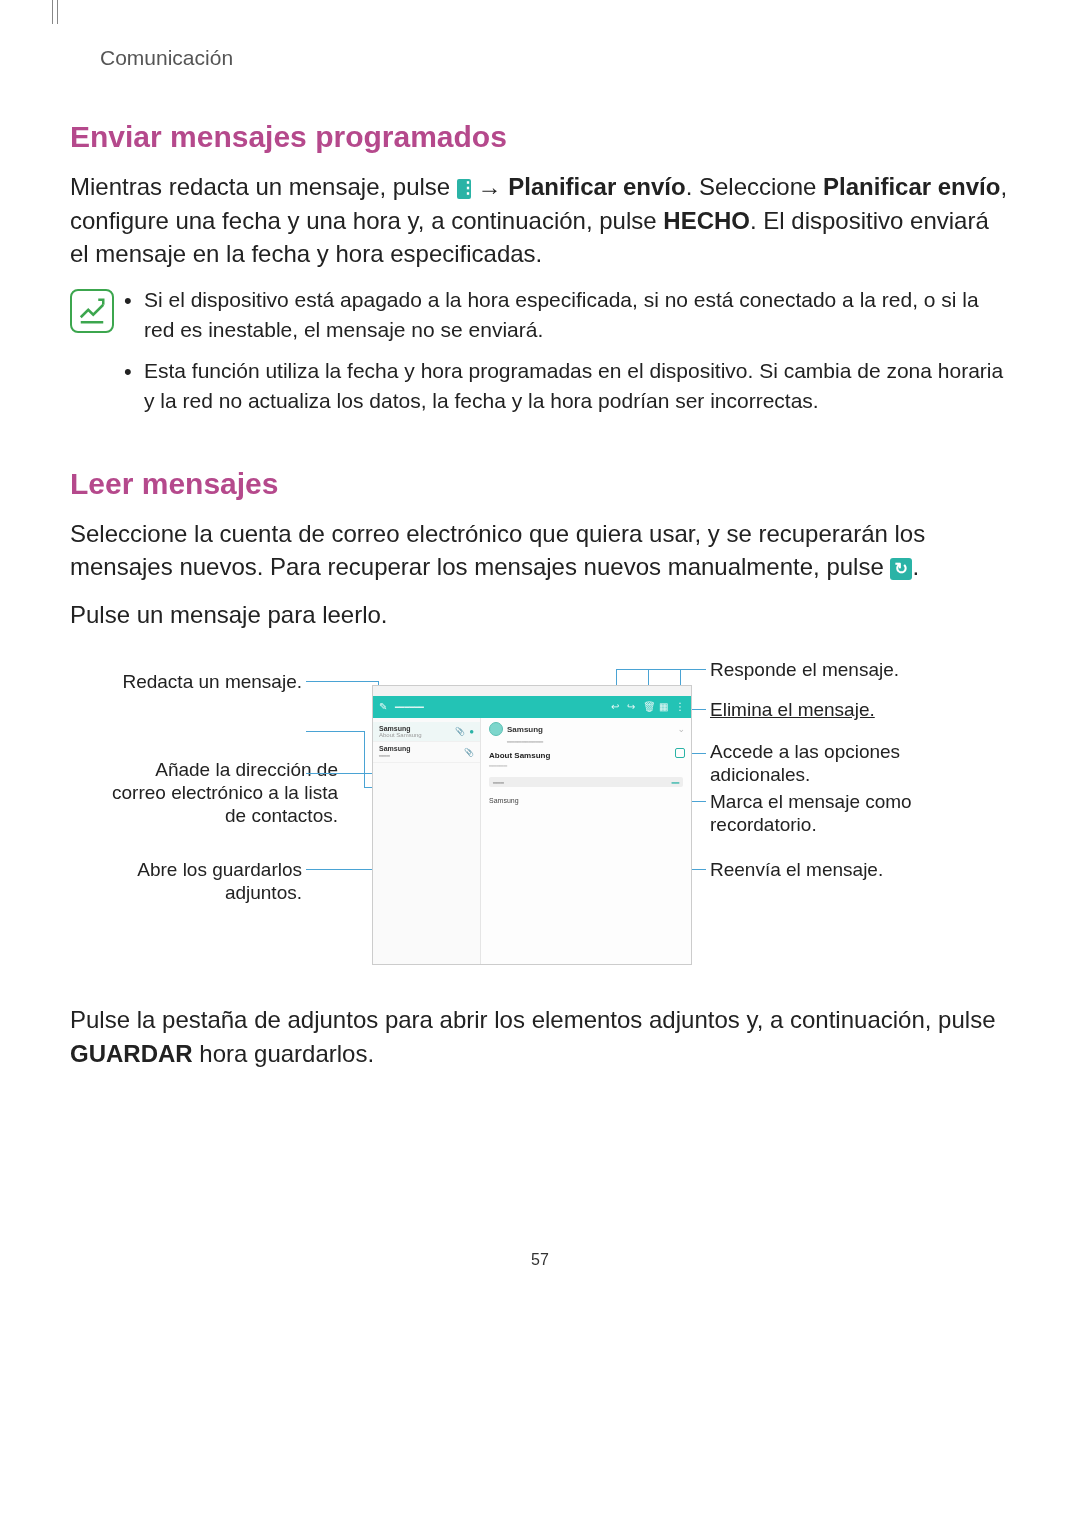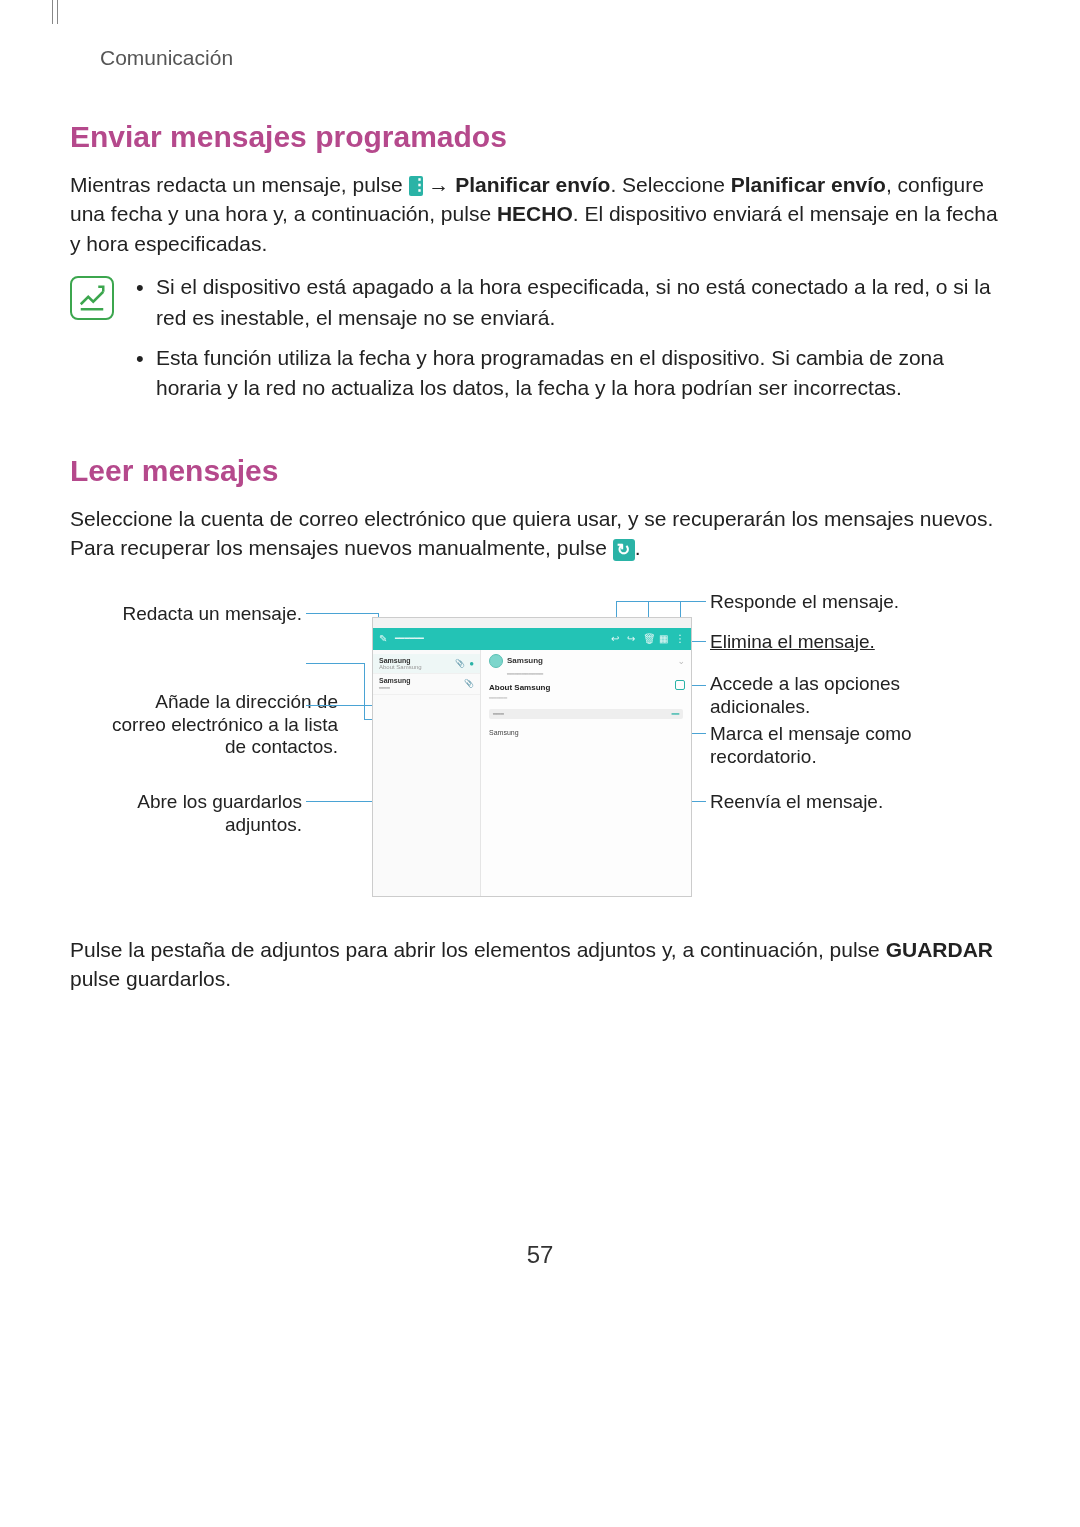--- a/index.html
+++ b/index.html
@@ -32,21 +32,21 @@
     margin-top: 6px;
     margin-bottom: 50px;
   }
   h2 {
     color: #b5498c;
     font-size: 30px;
     font-weight: bold;
     margin: 0 0 16px 0;
   }
   p {
-    font-size: 21px;
+    font-size: 24px;
     line-height: 1.4;
     margin: 0 0 14px 0;
     color: #222;
   }
   .bold { font-weight: bold; }
   .inline-icon {
     display: inline-block;
     width: 14px;
     height: 20px;
     background: #2ab3a6;
@@ -74,21 +74,21 @@
   .refresh-icon::before {
     content: "↻";
     position: absolute;
     left: 4px; top: 0px;
     color: #fff;
     font-size: 16px;
     font-weight: bold;
   }
   .note-block {
     display: flex;
-    gap: 18px;
+    gap: 6px;
     margin-bottom: 36px;
   }
   .note-icon-box {
     width: 44px;
     height: 44px;
     border: 2px solid #3ca64e;
     border-radius: 8px;
     flex-shrink: 0;
     display: flex;
     align-items: center;
@@ -225,21 +225,21 @@
   }
   .hline { height: 1px; }
   .vline { width: 1px; }
   
   .page-number {
     position: absolute;
     bottom: 46px;
     left: 0;
     width: 100%;
     text-align: center;
-    font-size: 24px;
+    font-size: 16px;
     color: #333;
   }
 </style>
 </head>
 <body>
 
 <div class="page">
   <div class="tab-mark"></div>
   <div class="header-section">Comunicación</div>
 
@@ -261,20 +261,21 @@
         <li>Esta función utiliza la fecha y hora programadas en el dispositivo. Si cambia de zona horaria y la red no actualiza los datos, la fecha y la hora podrían ser incorrectas.</li>
       </ul>
     </div>
   </div>
 
   <div class="section-block">
     <h2>Leer mensajes</h2>
     <p>
       <span>Seleccione la cuenta de correo electrónico que quiera usar, y se recuperarán los mensajes nuevos. Para recuperar los mensajes nuevos manualmente, pulse </span><span class="refresh-icon"></span><span>.</span>
     </p>
+    <p>Pulse un mensaje para leerlo.</p>
 
     <div class="diagram-wrap">
 
       <div class="diagram-label lbl-left" style="left:2px; top:26px;">Redacta un mensaje.</div>
       <div class="diagram-label lbl-left" style="left:2px; top:114px;margin-left:36px;">Añade la dirección de correo electrónico a la lista de contactos.</div>
       <div class="diagram-label lbl-left" style="left:2px; top:214px;">Abre los guardarlos adjuntos.</div>
 
       <div class="diagram-label lbl-right" style="left:640px; top:14px;">Responde el mensaje.</div>
       <div class="diagram-label lbl-right" style="left:640px; top:54px;text-decoration:underline;">Elimina el mensaje.</div>
       <div class="diagram-label lbl-right" style="left:640px; top:96px;">Accede a las opciones adicionales.</div>
@@ -349,18 +350,18 @@
               <span>━━━</span>
               <span class="save">━━</span>
             </div>
             <div class="body-text">Samsung</div>
           </div>
         </div>
       </div>
     </div>
 
     <p>
-      <span>Pulse la pestaña de adjuntos para abrir los elementos adjuntos y, a continuación, pulse </span><span class="bold">GUARDAR</span><span> pulse guardarlos.</span>
+      <span>Pulse la pestaña de adjuntos para abrir los elementos adjuntos y, a continuación, pulse </span><span class="bold">GUARDAR</span><span> hora guardarlos.</span>
     </p>
   </div>
 
   <div class="page-number">57</div>
 </div>
 
 </body></html>

